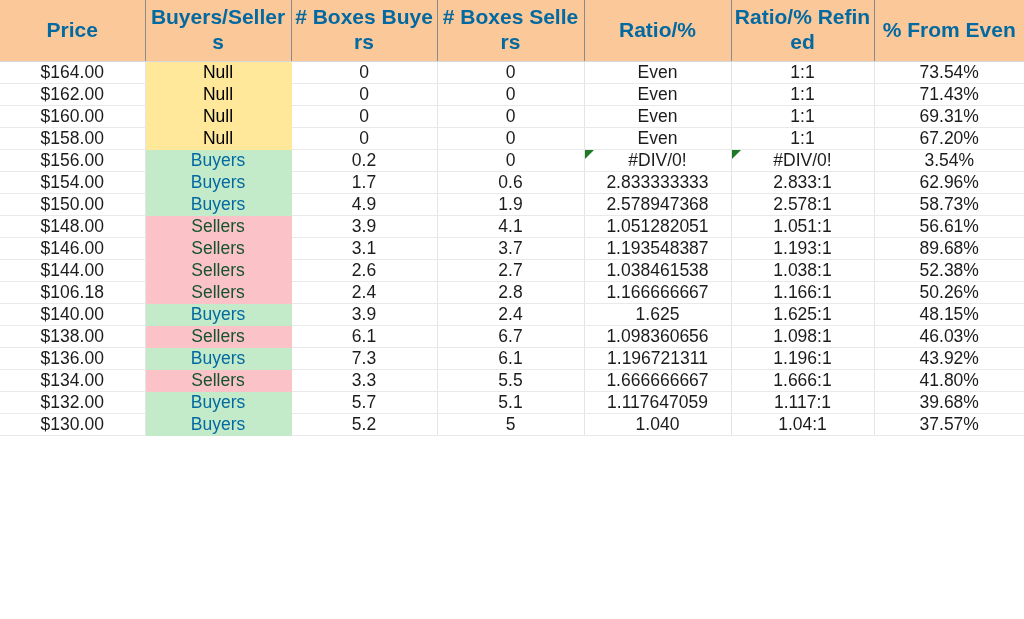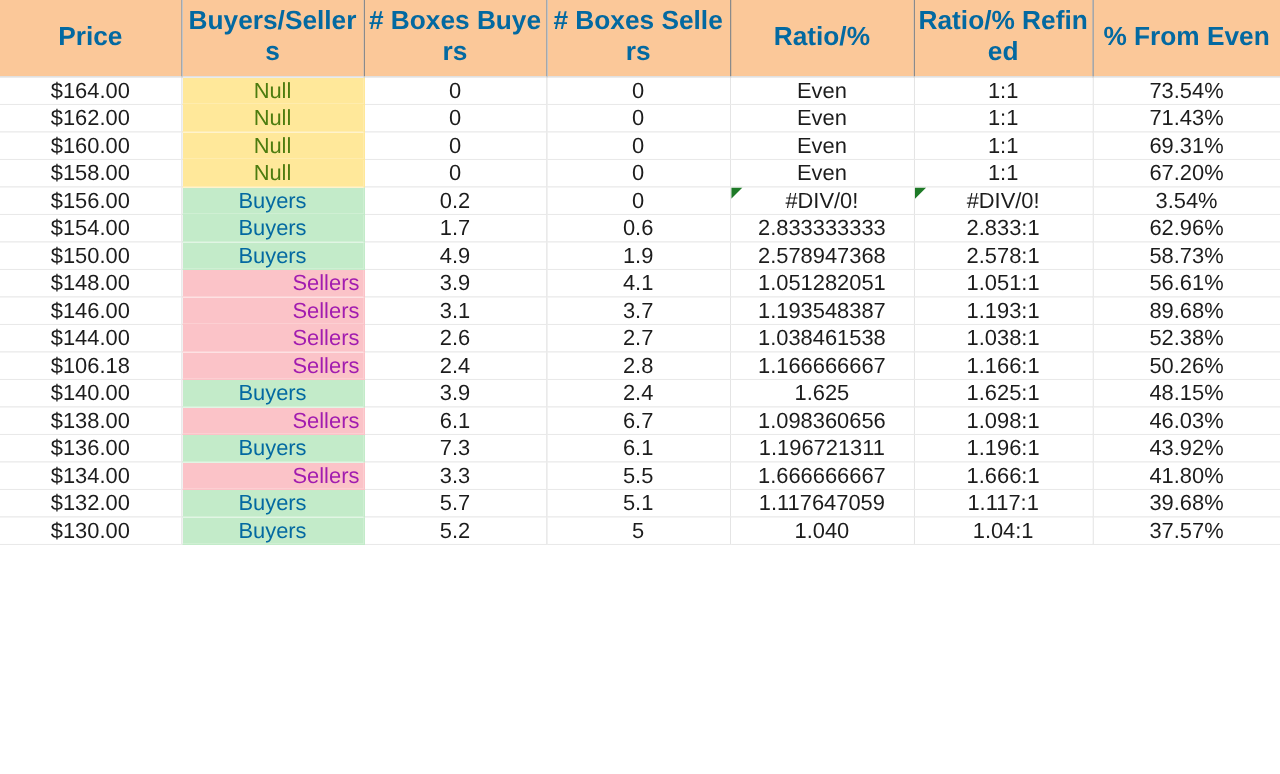--- a/index.html
+++ b/index.html
@@ -56,23 +56,23 @@
     border-right: 1px solid #e4e4e4;
     border-bottom: 1px solid #e9e9e9;
     background: #ffffff;
     white-space: nowrap;
     overflow: hidden;
     position: relative;
   }
   td.cell:last-child { border-right: none; }
 
   
-  td.st-null   { background: #ffe89a; color: #4d7c0f; border-right-color: #ffe89a; border-bottom-color: #ffe89a; }
+  td.st-null   { background: #ffe89a; color: #000000; border-right-color: #ffe89a; border-bottom-color: #ffe89a; }
   td.st-buyers { background: #c3ebc9; color: #0369a1; border-right-color: #c3ebc9; border-bottom-color: #c3ebc9; }
-  td.st-sellers{ background: #fbc3c8; color: #a21caf; border-right-color: #fbc3c8; border-bottom-color: #fbc3c8; text-align: right; }
+  td.st-sellers{ background: #fbc3c8; color: #14532d; border-right-color: #fbc3c8; border-bottom-color: #fbc3c8; }
 
   
   td.flagged::before {
     content: "";
     position: absolute;
     top: 0; left: 0;
     width: 0; height: 0;
     border-top: 9px solid #1e7a27;
     border-right: 9px solid transparent;
     pointer-events: none;

